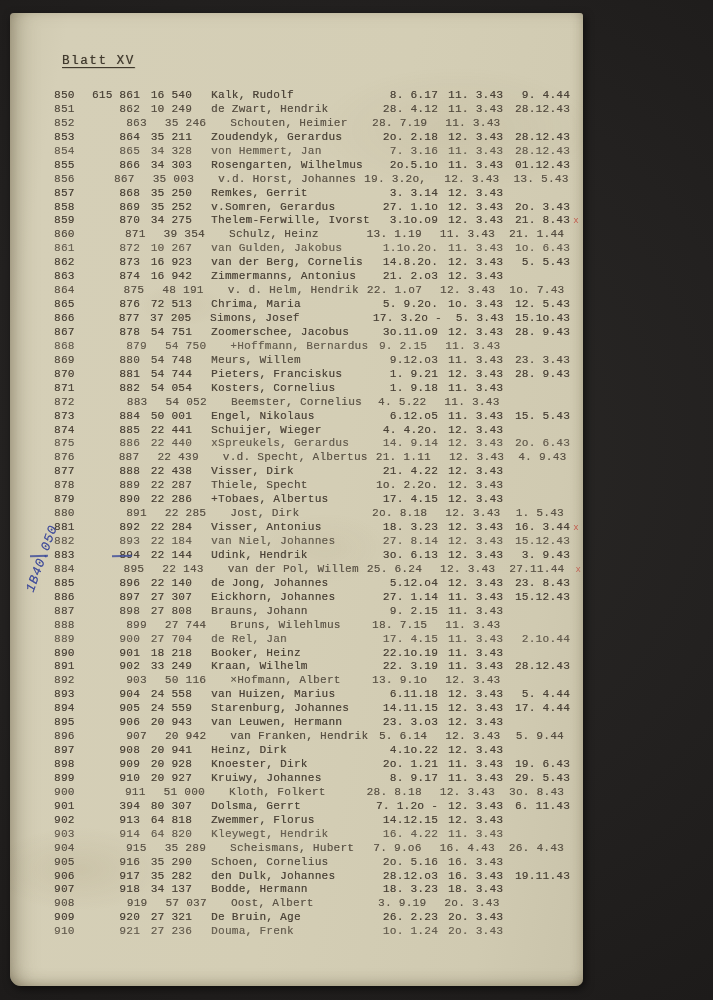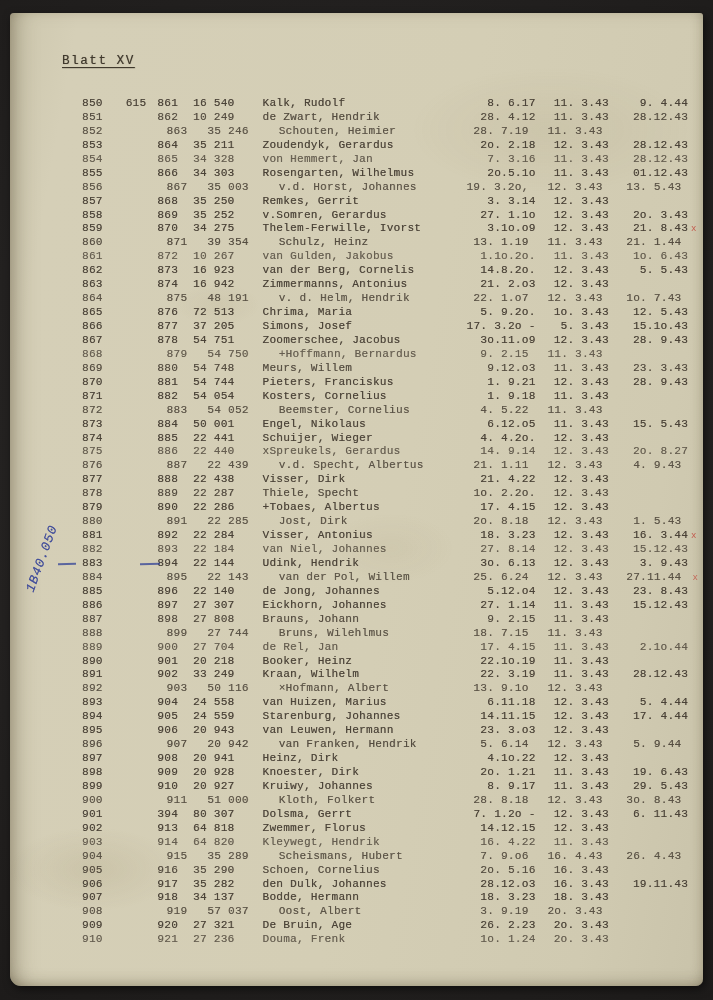--- a/index.html
+++ b/index.html
@@ -1,38 +1,38 @@
 <!DOCTYPE html>
 <html><head>
 <meta charset="utf-8">
 <style>
   html,body{margin:0;padding:0;background:#232120;}
   .viewport{position:relative;width:713px;height:1000px;overflow:hidden;
     background:radial-gradient(circle at 50% 45%, #2b2927 0%, #232120 60%, #1d1b1a 100%);
     font-family:"Liberation Mono","DejaVu Sans Mono",monospace;}
-  .paper{position:absolute;left:10px;top:13px;width:693px;height:973px;
+  .paper{position:absolute;left:10px;top:13px;width:573px;height:973px;
     background:linear-gradient(100deg,#cdc7ae 0%, #d5cfb7 8%, #d4ceb5 55%, #d0cab1 85%, #c9c3aa 100%);
     border-radius:4px 3px 7px 11px;
     box-shadow: inset 16px 0 26px -16px rgba(70,58,34,.55),
                 inset -6px 0 14px -8px rgba(70,58,34,.35),
                 inset 0 -8px 18px -10px rgba(70,58,34,.4),
                 2px 3px 9px rgba(0,0,0,.55);}
   .paper::before{content:"";position:absolute;inset:0;pointer-events:none;border-radius:inherit;
     background:
       radial-gradient(ellipse 120px 60px at 12% 88%, rgba(120,100,55,.10), transparent 70%),
       radial-gradient(ellipse 200px 90px at 78% 12%, rgba(120,100,55,.07), transparent 70%),
       radial-gradient(ellipse 90px 50px at 55% 55%, rgba(120,100,55,.05), transparent 70%),
       radial-gradient(ellipse 60px 30px at 30% 30%, rgba(120,100,55,.06), transparent 70%);}
   .page-title{position:absolute;left:52px;top:41px;font-size:12.5px;color:#40392d;
     letter-spacing:1.6px;text-decoration:underline;text-underline-offset:3px;
     text-shadow:.3px .3px .7px rgba(64,57,45,.6);}
   .margin-note{position:absolute;left:-16px;top:538px;width:96px;text-align:center;
     transform:rotate(-70deg);font-size:13px;font-style:italic;color:#44509b;
     letter-spacing:1px;text-shadow:0 0 .6px rgba(68,80,155,.7);}
-  .table{position:absolute;left:0;top:84px;right:0;padding-left:72px;}
+  .table{position:absolute;left:0;top:76px;right:0;padding-left:44px;}
   .row{position:relative;display:flex;height:13.95px;font-size:11px;color:#4a4237;
     white-space:pre;letter-spacing:.3px;text-shadow:.3px .3px .6px rgba(74,66,55,.55);}
   .row:nth-child(4n+3){opacity:.87;gap:8px;}
   .row:nth-child(7n+5){opacity:.8;justify-content:center;}
   .row:nth-child(9n+2){opacity:.92;}
   .f-c1{width:34px;}
   .f-c2{width:26px;margin-left:10px;}
   .f-c3{width:26px;margin-left:6px;}
   .f-c4{width:54px;margin-left:10px;}
   .f-name{position:relative;width:200px;margin-left:16px;overflow:visible;}
@@ -71,36 +71,36 @@
         <div class="row"><span class="f-c1">865</span><span class="f-c2"></span><span class="f-c3">876</span><span class="f-c4">72 513</span><span class="f-name">Chrima, Maria</span><span class="f-d1">5. 9.2o.</span><span class="f-d2">1o. 3.43</span><span class="f-d3">12. 5.43</span><span class="f-end"></span></div>
         <div class="row"><span class="f-c1">866</span><span class="f-c2"></span><span class="f-c3">877</span><span class="f-c4">37 205</span><span class="f-name">Simons, Josef</span><span class="f-d1">17. 3.2o -</span><span class="f-d2">5. 3.43</span><span class="f-d3">15.1o.43</span><span class="f-end"></span></div>
         <div class="row"><span class="f-c1">867</span><span class="f-c2"></span><span class="f-c3">878</span><span class="f-c4">54 751</span><span class="f-name">Zoomerschee, Jacobus</span><span class="f-d1">3o.11.o9</span><span class="f-d2">12. 3.43</span><span class="f-d3">28. 9.43</span><span class="f-end"></span></div>
         <div class="row"><span class="f-c1">868</span><span class="f-c2"></span><span class="f-c3">879</span><span class="f-c4">54 750</span><span class="f-name">+Hoffmann, Bernardus</span><span class="f-d1">9. 2.15</span><span class="f-d2">11. 3.43</span><span class="f-d3"></span><span class="f-end"></span></div>
         <div class="row"><span class="f-c1">869</span><span class="f-c2"></span><span class="f-c3">880</span><span class="f-c4">54 748</span><span class="f-name">Meurs, Willem</span><span class="f-d1">9.12.o3</span><span class="f-d2">11. 3.43</span><span class="f-d3">23. 3.43</span><span class="f-end"></span></div>
         <div class="row"><span class="f-c1">870</span><span class="f-c2"></span><span class="f-c3">881</span><span class="f-c4">54 744</span><span class="f-name">Pieters, Franciskus</span><span class="f-d1">1. 9.21</span><span class="f-d2">12. 3.43</span><span class="f-d3">28. 9.43</span><span class="f-end"></span></div>
         <div class="row"><span class="f-c1">871</span><span class="f-c2"></span><span class="f-c3">882</span><span class="f-c4">54 054</span><span class="f-name">Kosters, Cornelius</span><span class="f-d1">1. 9.18</span><span class="f-d2">11. 3.43</span><span class="f-d3"></span><span class="f-end"></span></div>
         <div class="row"><span class="f-c1">872</span><span class="f-c2"></span><span class="f-c3">883</span><span class="f-c4">54 052</span><span class="f-name">Beemster, Cornelius</span><span class="f-d1">4. 5.22</span><span class="f-d2">11. 3.43</span><span class="f-d3"></span><span class="f-end"></span></div>
         <div class="row"><span class="f-c1">873</span><span class="f-c2"></span><span class="f-c3">884</span><span class="f-c4">50 001</span><span class="f-name">Engel, Nikolaus</span><span class="f-d1">6.12.o5</span><span class="f-d2">11. 3.43</span><span class="f-d3">15. 5.43</span><span class="f-end"></span></div>
         <div class="row"><span class="f-c1">874</span><span class="f-c2"></span><span class="f-c3">885</span><span class="f-c4">22 441</span><span class="f-name">Schuijer, Wieger</span><span class="f-d1">4. 4.2o.</span><span class="f-d2">12. 3.43</span><span class="f-d3"></span><span class="f-end"></span></div>
-        <div class="row"><span class="f-c1">875</span><span class="f-c2"></span><span class="f-c3">886</span><span class="f-c4">22 440</span><span class="f-name">xSpreukels, Gerardus</span><span class="f-d1">14. 9.14</span><span class="f-d2">12. 3.43</span><span class="f-d3">2o. 8.27</span><span class="f-end"></span></div>
+        <div class="row"><span class="f-c1">875</span><span class="f-c2"></span><span class="f-c3">886</span><span class="f-c4">22 440</span><span class="f-name">xSpreukels, Gerardus</span><span class="f-d1">14. 9.14</span><span class="f-d2">12. 3.43</span><span class="f-d3">2o. 6.43</span><span class="f-end"></span></div>
         <div class="row"><span class="f-c1">876</span><span class="f-c2"></span><span class="f-c3">887</span><span class="f-c4">22 439</span><span class="f-name">v.d. Specht, Albertus</span><span class="f-d1">21. 1.11</span><span class="f-d2">12. 3.43</span><span class="f-d3">4. 9.43</span><span class="f-end"></span></div>
         <div class="row"><span class="f-c1">877</span><span class="f-c2"></span><span class="f-c3">888</span><span class="f-c4">22 438</span><span class="f-name">Visser, Dirk</span><span class="f-d1">21. 4.22</span><span class="f-d2">12. 3.43</span><span class="f-d3"></span><span class="f-end"></span></div>
         <div class="row"><span class="f-c1">878</span><span class="f-c2"></span><span class="f-c3">889</span><span class="f-c4">22 287</span><span class="f-name">Thiele, Specht</span><span class="f-d1">1o. 2.2o.</span><span class="f-d2">12. 3.43</span><span class="f-d3"></span><span class="f-end"></span></div>
         <div class="row"><span class="f-c1">879</span><span class="f-c2"></span><span class="f-c3">890</span><span class="f-c4">22 286</span><span class="f-name">+Tobaes, Albertus</span><span class="f-d1">17. 4.15</span><span class="f-d2">12. 3.43</span><span class="f-d3"></span><span class="f-end"></span></div>
         <div class="row"><span class="f-c1">880</span><span class="f-c2"></span><span class="f-c3">891</span><span class="f-c4">22 285</span><span class="f-name">Jost, Dirk</span><span class="f-d1">2o. 8.18</span><span class="f-d2">12. 3.43</span><span class="f-d3">1. 5.43</span><span class="f-end"></span></div>
         <div class="row"><span class="f-c1">881</span><span class="f-c2"></span><span class="f-c3">892</span><span class="f-c4">22 284</span><span class="f-name">Visser, Antonius</span><span class="f-d1">18. 3.23</span><span class="f-d2">12. 3.43</span><span class="f-d3">16. 3.44</span><span class="f-end">x</span></div>
         <div class="row"><span class="f-c1">882</span><span class="f-c2"></span><span class="f-c3">893</span><span class="f-c4">22 184</span><span class="f-name">van Niel, Johannes</span><span class="f-d1">27. 8.14</span><span class="f-d2">12. 3.43</span><span class="f-d3">15.12.43</span><span class="f-end"></span></div>
         <div class="row"><span class="f-c1">883</span><span class="f-c2"></span><span class="f-c3">894</span><span class="f-c4">22 144</span><span class="f-name">Udink, Hendrik</span><span class="f-d1">3o. 6.13</span><span class="f-d2">12. 3.43</span><span class="f-d3">3. 9.43</span><span class="f-end"></span><span class="dash dash-a"></span><span class="dash dash-b"></span></div>
         <div class="row"><span class="f-c1">884</span><span class="f-c2"></span><span class="f-c3">895</span><span class="f-c4">22 143</span><span class="f-name">van der Pol, Willem</span><span class="f-d1">25. 6.24</span><span class="f-d2">12. 3.43</span><span class="f-d3">27.11.44</span><span class="f-end">x</span></div>
         <div class="row"><span class="f-c1">885</span><span class="f-c2"></span><span class="f-c3">896</span><span class="f-c4">22 140</span><span class="f-name">de Jong, Johannes</span><span class="f-d1">5.12.o4</span><span class="f-d2">12. 3.43</span><span class="f-d3">23. 8.43</span><span class="f-end"></span></div>
         <div class="row"><span class="f-c1">886</span><span class="f-c2"></span><span class="f-c3">897</span><span class="f-c4">27 307</span><span class="f-name">Eickhorn, Johannes</span><span class="f-d1">27. 1.14</span><span class="f-d2">11. 3.43</span><span class="f-d3">15.12.43</span><span class="f-end"></span></div>
         <div class="row"><span class="f-c1">887</span><span class="f-c2"></span><span class="f-c3">898</span><span class="f-c4">27 808</span><span class="f-name">Brauns, Johann</span><span class="f-d1">9. 2.15</span><span class="f-d2">11. 3.43</span><span class="f-d3"></span><span class="f-end"></span></div>
         <div class="row"><span class="f-c1">888</span><span class="f-c2"></span><span class="f-c3">899</span><span class="f-c4">27 744</span><span class="f-name">Bruns, Wilehlmus</span><span class="f-d1">18. 7.15</span><span class="f-d2">11. 3.43</span><span class="f-d3"></span><span class="f-end"></span></div>
         <div class="row"><span class="f-c1">889</span><span class="f-c2"></span><span class="f-c3">900</span><span class="f-c4">27 704</span><span class="f-name">de Rel, Jan</span><span class="f-d1">17. 4.15</span><span class="f-d2">11. 3.43</span><span class="f-d3">2.1o.44</span><span class="f-end"></span></div>
-        <div class="row"><span class="f-c1">890</span><span class="f-c2"></span><span class="f-c3">901</span><span class="f-c4">20 218</span><span class="f-name">Booker, Heinz</span><span class="f-d1">22.1o.19</span><span class="f-d2">11. 3.43</span><span class="f-d3"></span><span class="f-end"></span></div>
+        <div class="row"><span class="f-c1">890</span><span class="f-c2"></span><span class="f-c3">901</span><span class="f-c4">18 218</span><span class="f-name">Booker, Heinz</span><span class="f-d1">22.1o.19</span><span class="f-d2">11. 3.43</span><span class="f-d3"></span><span class="f-end"></span></div>
         <div class="row"><span class="f-c1">891</span><span class="f-c2"></span><span class="f-c3">902</span><span class="f-c4">33 249</span><span class="f-name">Kraan, Wilhelm</span><span class="f-d1">22. 3.19</span><span class="f-d2">11. 3.43</span><span class="f-d3">28.12.43</span><span class="f-end"></span></div>
         <div class="row"><span class="f-c1">892</span><span class="f-c2"></span><span class="f-c3">903</span><span class="f-c4">50 116</span><span class="f-name">×Hofmann, Albert</span><span class="f-d1">13. 9.1o</span><span class="f-d2">12. 3.43</span><span class="f-d3"></span><span class="f-end"></span></div>
         <div class="row"><span class="f-c1">893</span><span class="f-c2"></span><span class="f-c3">904</span><span class="f-c4">24 558</span><span class="f-name">van Huizen, Marius</span><span class="f-d1">6.11.18</span><span class="f-d2">12. 3.43</span><span class="f-d3">5. 4.44</span><span class="f-end"></span></div>
         <div class="row"><span class="f-c1">894</span><span class="f-c2"></span><span class="f-c3">905</span><span class="f-c4">24 559</span><span class="f-name">Starenburg, Johannes</span><span class="f-d1">14.11.15</span><span class="f-d2">12. 3.43</span><span class="f-d3">17. 4.44</span><span class="f-end"></span></div>
         <div class="row"><span class="f-c1">895</span><span class="f-c2"></span><span class="f-c3">906</span><span class="f-c4">20 943</span><span class="f-name">van Leuwen, Hermann</span><span class="f-d1">23. 3.o3</span><span class="f-d2">12. 3.43</span><span class="f-d3"></span><span class="f-end"></span></div>
         <div class="row"><span class="f-c1">896</span><span class="f-c2"></span><span class="f-c3">907</span><span class="f-c4">20 942</span><span class="f-name">van Franken, Hendrik</span><span class="f-d1">5. 6.14</span><span class="f-d2">12. 3.43</span><span class="f-d3">5. 9.44</span><span class="f-end"></span></div>
         <div class="row"><span class="f-c1">897</span><span class="f-c2"></span><span class="f-c3">908</span><span class="f-c4">20 941</span><span class="f-name">Heinz, Dirk</span><span class="f-d1">4.1o.22</span><span class="f-d2">12. 3.43</span><span class="f-d3"></span><span class="f-end"></span></div>
         <div class="row"><span class="f-c1">898</span><span class="f-c2"></span><span class="f-c3">909</span><span class="f-c4">20 928</span><span class="f-name">Knoester, Dirk</span><span class="f-d1">2o. 1.21</span><span class="f-d2">11. 3.43</span><span class="f-d3">19. 6.43</span><span class="f-end"></span></div>
         <div class="row"><span class="f-c1">899</span><span class="f-c2"></span><span class="f-c3">910</span><span class="f-c4">20 927</span><span class="f-name">Kruiwy, Johannes</span><span class="f-d1">8. 9.17</span><span class="f-d2">11. 3.43</span><span class="f-d3">29. 5.43</span><span class="f-end"></span></div>
         <div class="row"><span class="f-c1">900</span><span class="f-c2"></span><span class="f-c3">911</span><span class="f-c4">51 000</span><span class="f-name">Kloth, Folkert</span><span class="f-d1">28. 8.18</span><span class="f-d2">12. 3.43</span><span class="f-d3">3o. 8.43</span><span class="f-end"></span></div>

